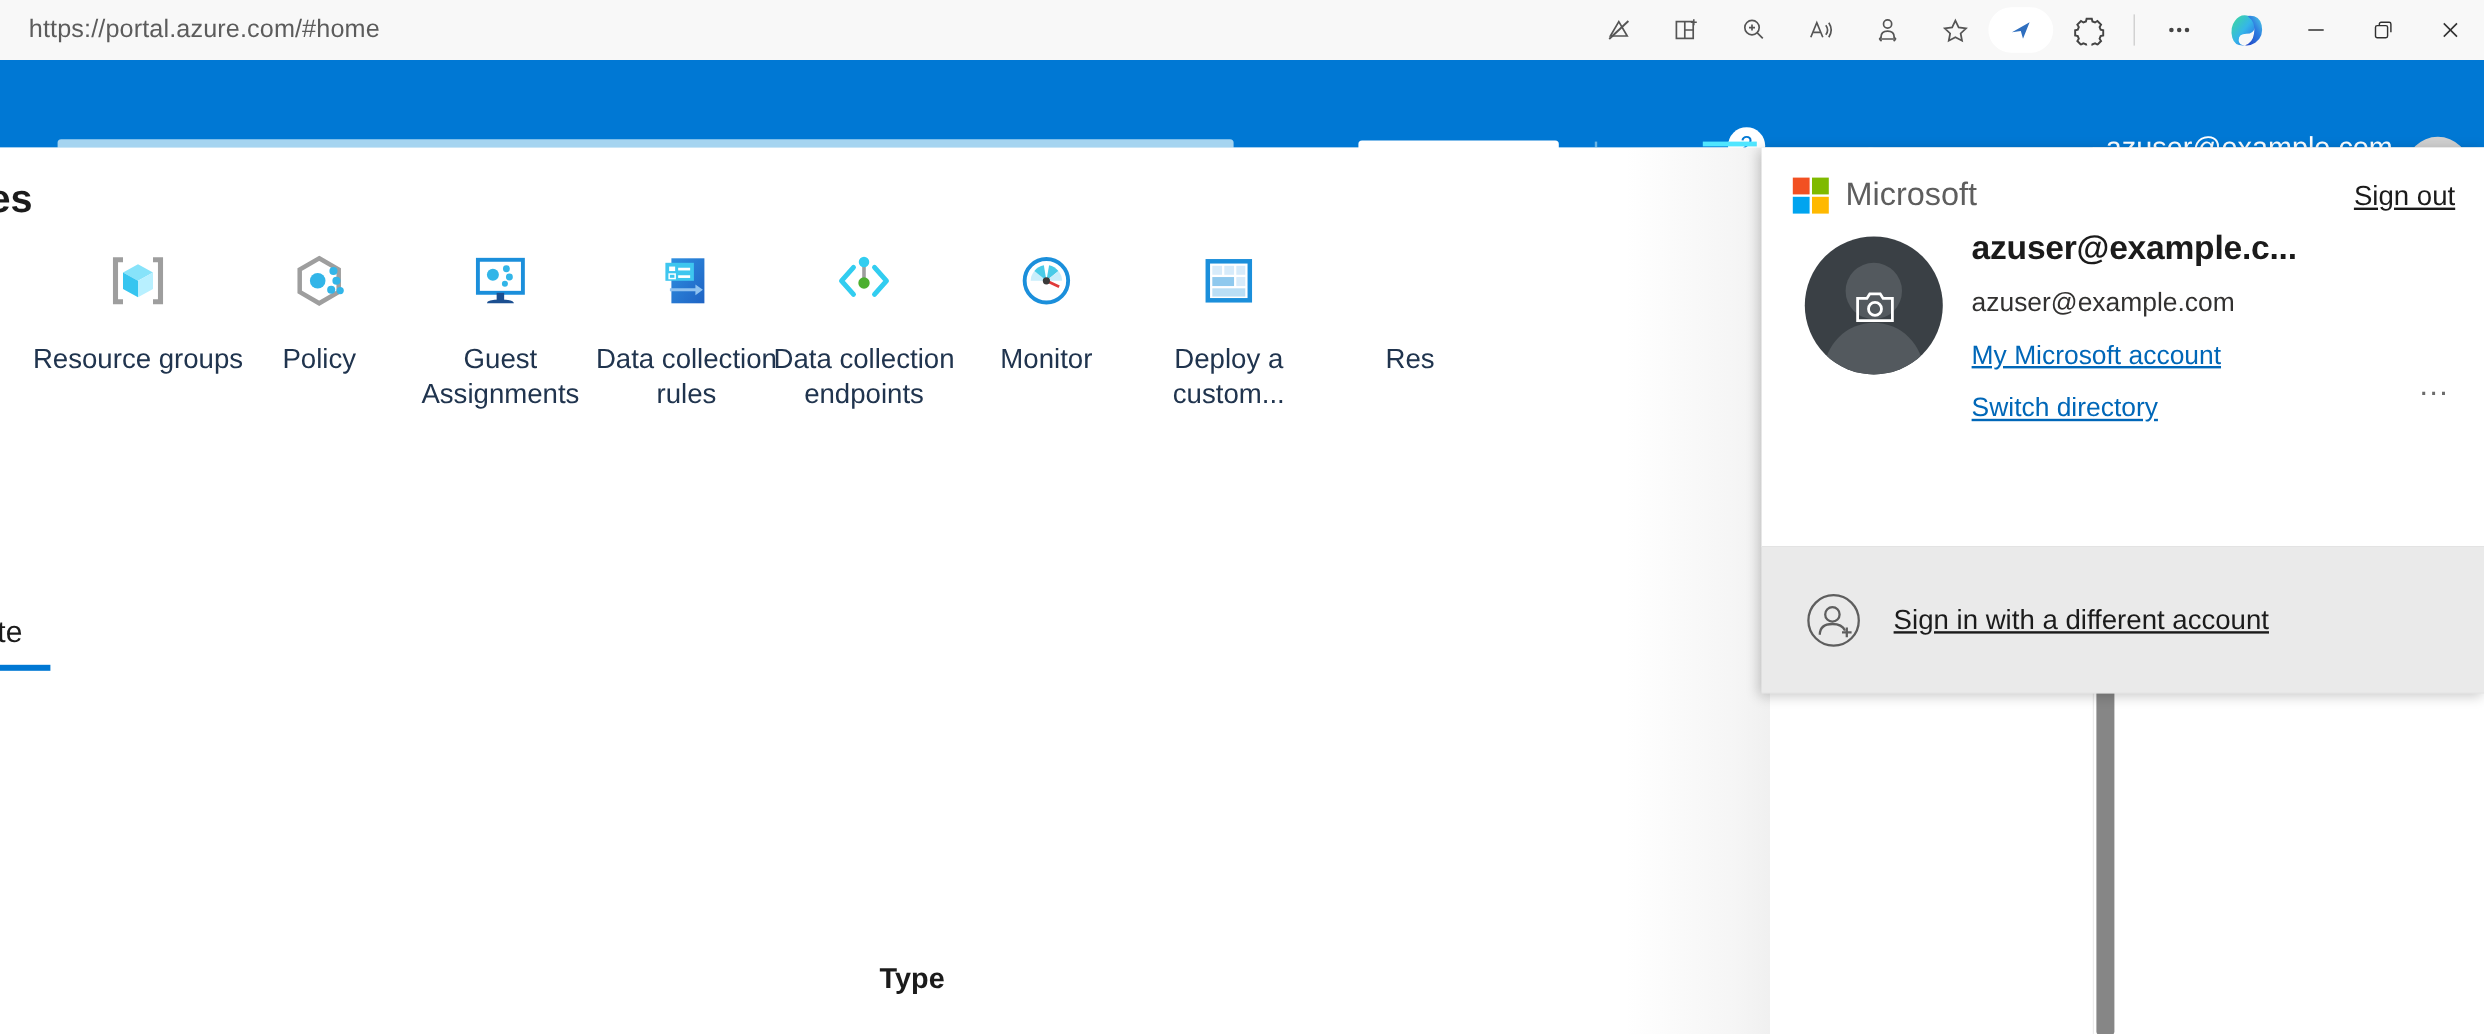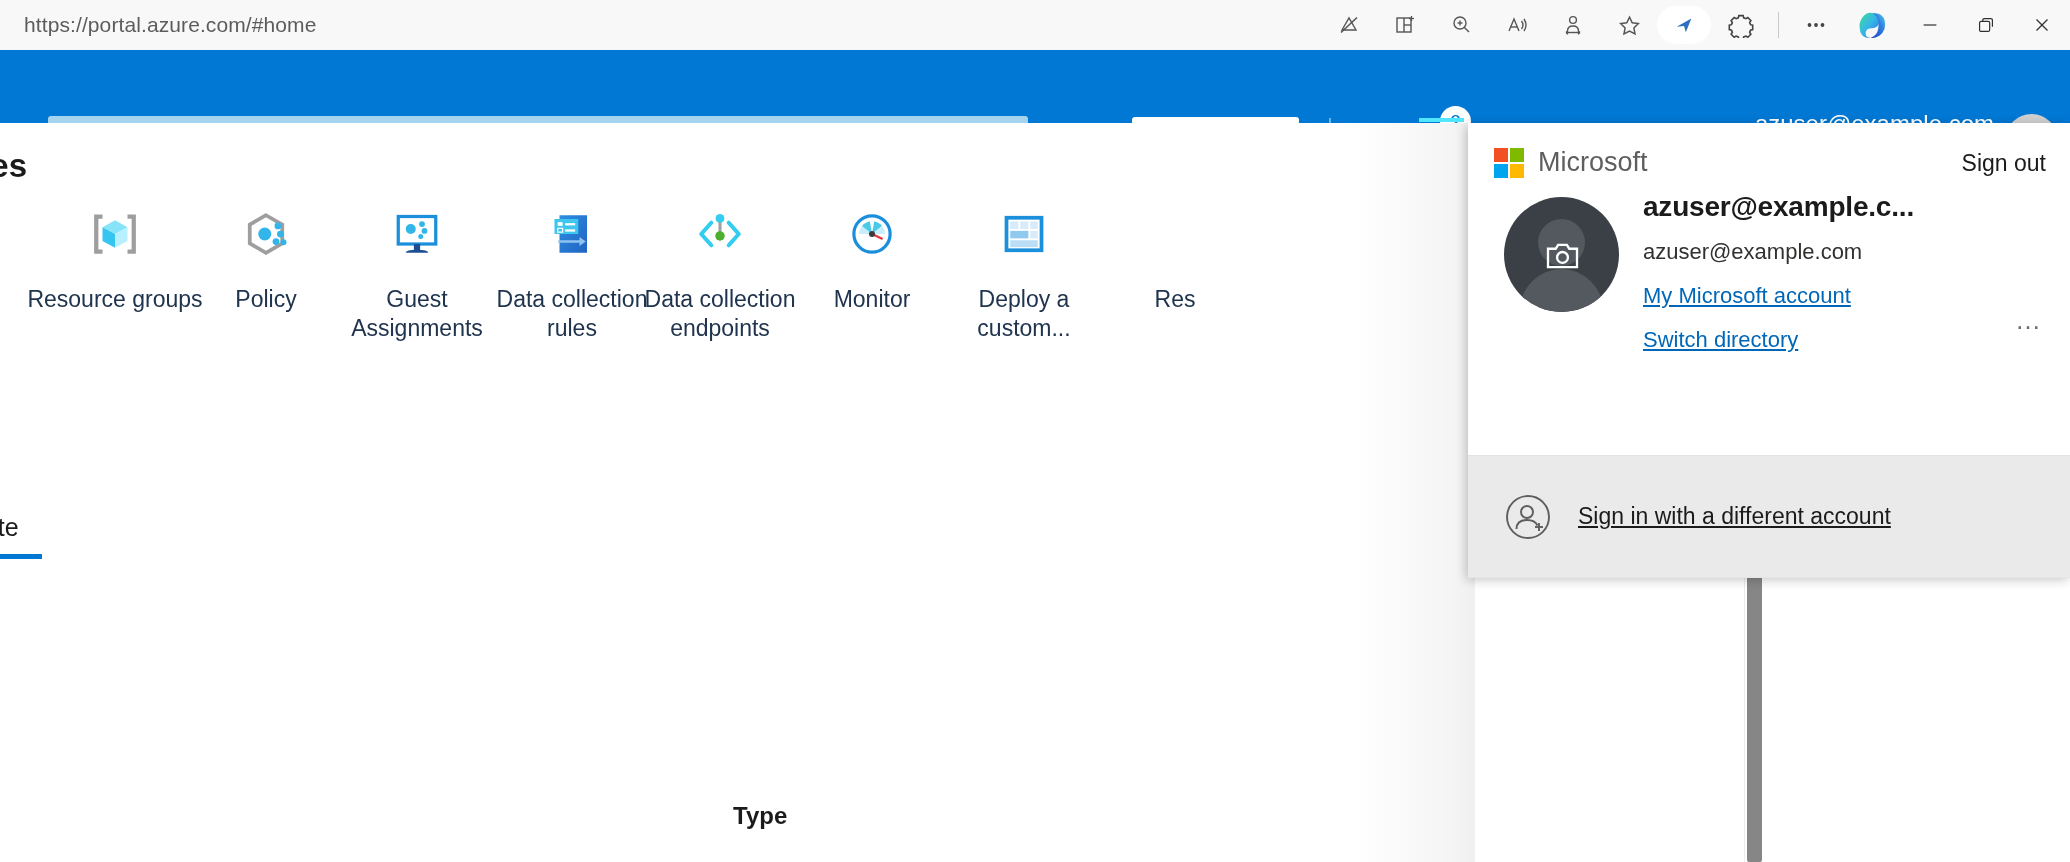--- a/index.html
+++ b/index.html
@@ -144,21 +144,21 @@
   .flyout-top {
     position: relative; height: 333px; background: #ffffff;
     border-bottom: 1px solid #e3e3e3;
   }
   .ms-logo-row { position: absolute; left: 26px; top: 24px; display: flex; align-items: center; gap: 14px; }
   .ms-squares { width: 30px; height: 30px; display: grid; grid-template-columns: 14px 14px; grid-template-rows: 14px 14px; gap: 2px; }
   .ms-squares i { display: block; }
   .ms-label { font-size: 27px; color: #5e5e5e; }
   .signout {
     position: absolute; right: 24px; top: 27px;
-    font-size: 23px; color: #1b1b1b;
+    font-size: 23px; color: #1b1b1b; text-decoration: underline;
   }
   .profile-avatar {
     position: absolute; left: 36px; top: 74px;
     width: 115px; height: 115px; border-radius: 50%;
     background: #3a4045; overflow: hidden;
   }
   .profile-avatar .ph-head { position:absolute; left:34px; top:22px; width:47px; height:47px; border-radius:50%; background:#53595e; }
   .profile-avatar .ph-body { position:absolute; left:16px; top:72px; width:83px; height:62px; border-radius:42px 42px 0 0; background:#53595e; }
   .cam-icon { position:absolute; left:42px; top:44px; }
 

